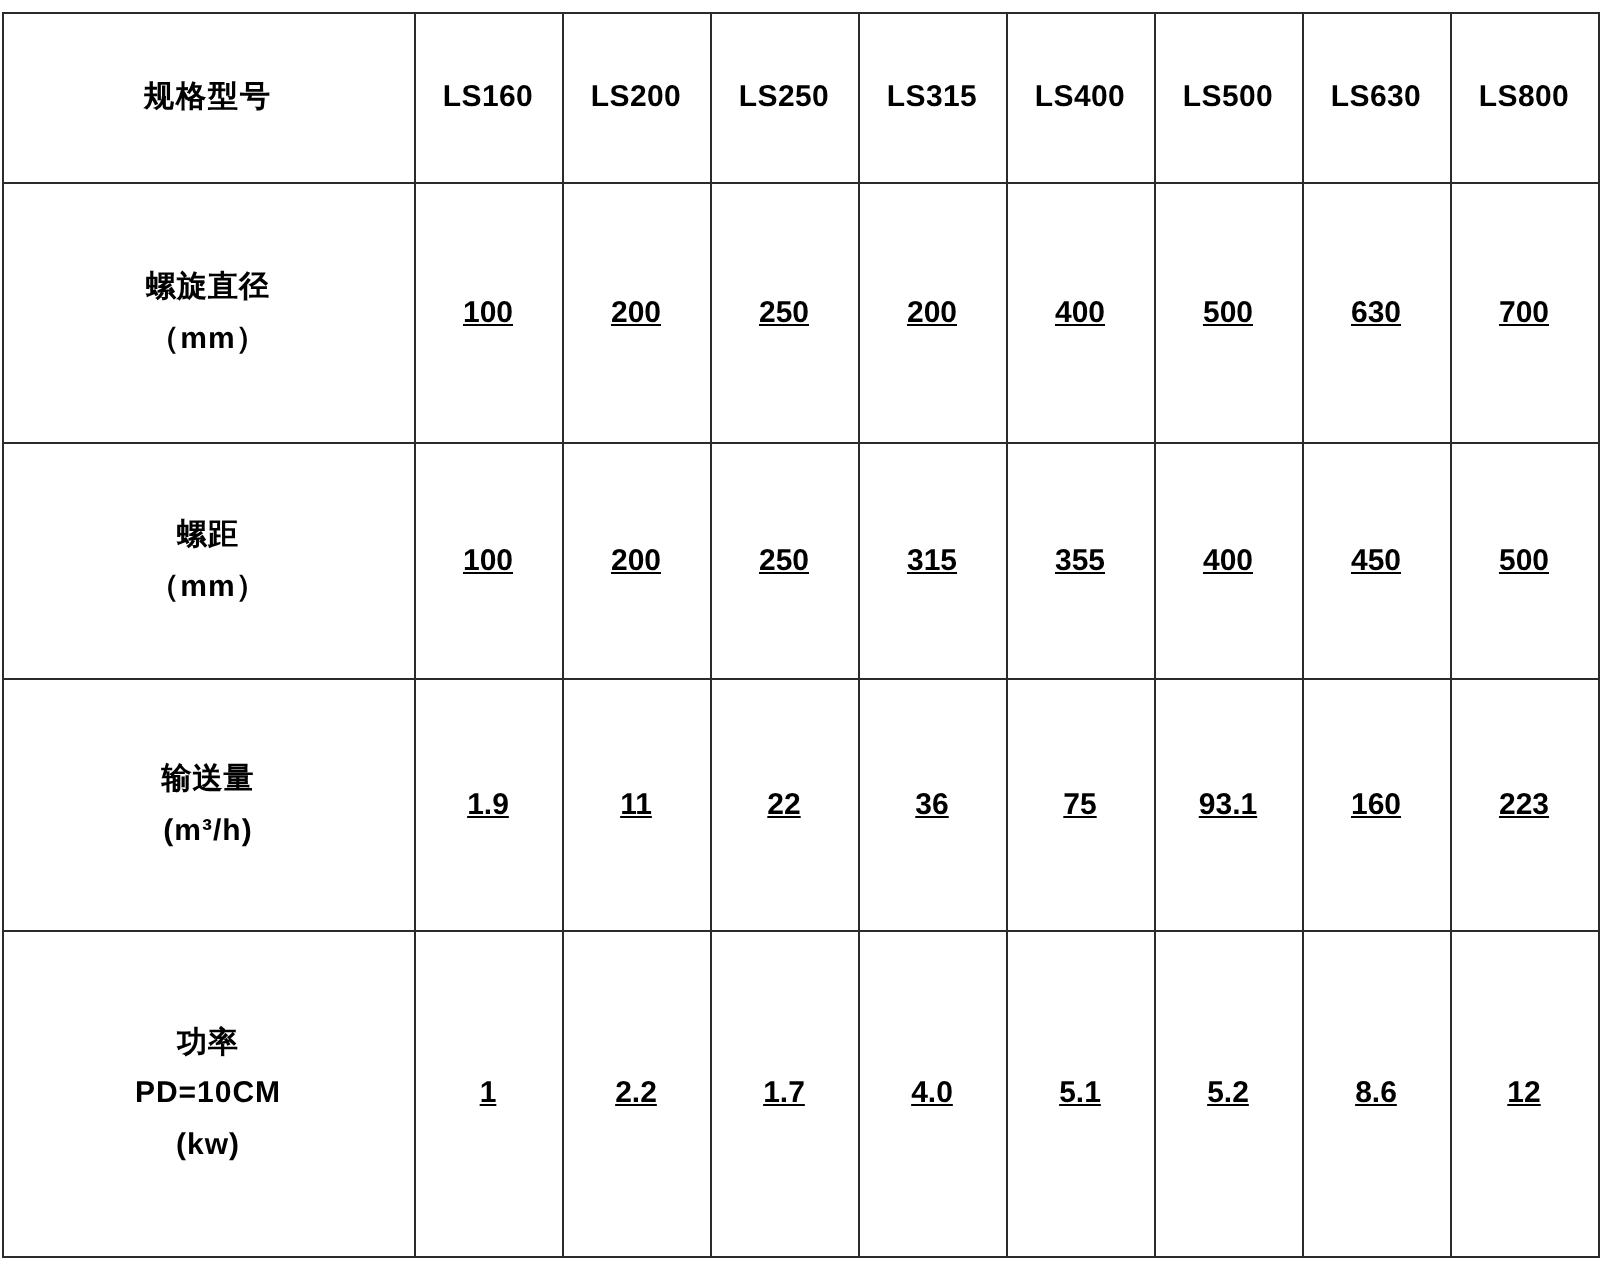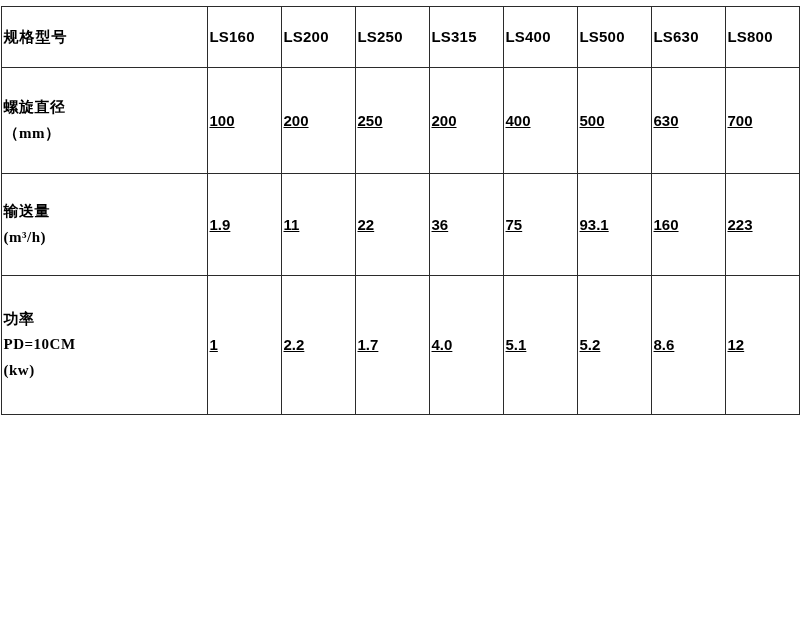--- a/index.html
+++ b/index.html
@@ -22,38 +22,38 @@
     padding: 6px 0 0 0;
   }
   table.spec {
     width: 798px;
     margin: 0 auto;
     border-collapse: collapse;
     table-layout: fixed;
   }
   table.spec td {
     border: 1px solid #2b2b2b;
+    text-align: center;
     vertical-align: middle;
     font-weight: bold;
     font-size: 15px;
     line-height: 1.55;
-    padding: 4px 2px;
+    padding: 16px 2px;
   }
   
   col.label-col { width: 206px; }
   col.data-col  { width: 74px; }
 
   td.row-label {
     font-size: 15.5px;
     letter-spacing: 0.5px;
   }
   td.row-label .lab-line {
     display: block;
     white-space: nowrap;
-    font-family: Liberation Serif, serif;
   }
   td.row-label .lab-line.main {
     margin-bottom: 2px;
   }
   td.head-label {
     font-size: 16px;
     letter-spacing: 1px;
   }
   td.head-model {
     font-size: 15.5px;
@@ -108,20 +108,34 @@
         <td class="data-cell">100</td>
         <td class="data-cell">200</td>
         <td class="data-cell">250</td>
         <td class="data-cell">200</td>
         <td class="data-cell">400</td>
         <td class="data-cell">500</td>
         <td class="data-cell">630</td>
         <td class="data-cell">700</td>
       </tr>
 
+      <tr class="r2">
+        <td class="row-label">
+          <span class="lab-line main">螺距</span>
+          <span class="lab-line">（mm）</span>
+        </td>
+        <td class="data-cell">100</td>
+        <td class="data-cell">200</td>
+        <td class="data-cell">250</td>
+        <td class="data-cell">315</td>
+        <td class="data-cell">355</td>
+        <td class="data-cell">400</td>
+        <td class="data-cell">450</td>
+        <td class="data-cell">500</td>
+      </tr>
 
 
       <tr class="r4">
         <td class="row-label">
           <span class="lab-line main">输送量</span>
           <span class="lab-line">(m³/h)</span>
         </td>
         <td class="data-cell">1.9</td>
         <td class="data-cell">11</td>
         <td class="data-cell">22</td>

